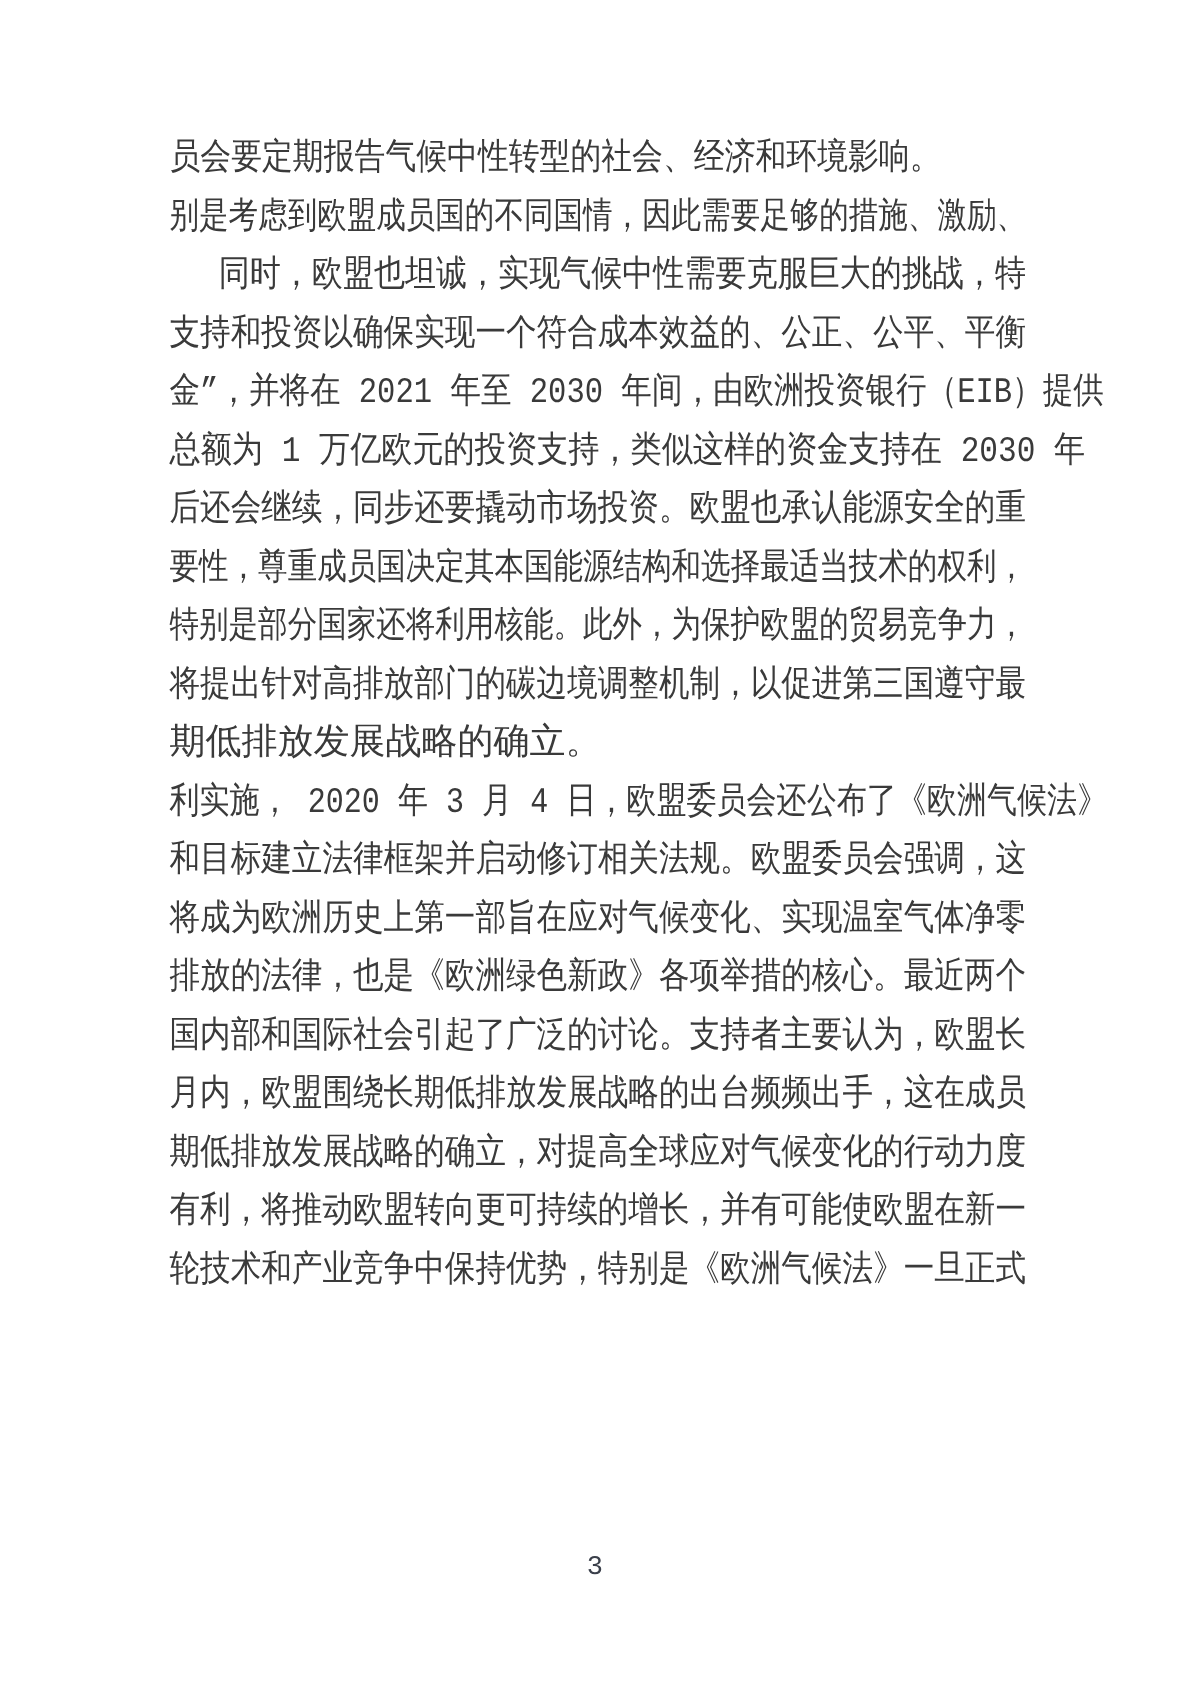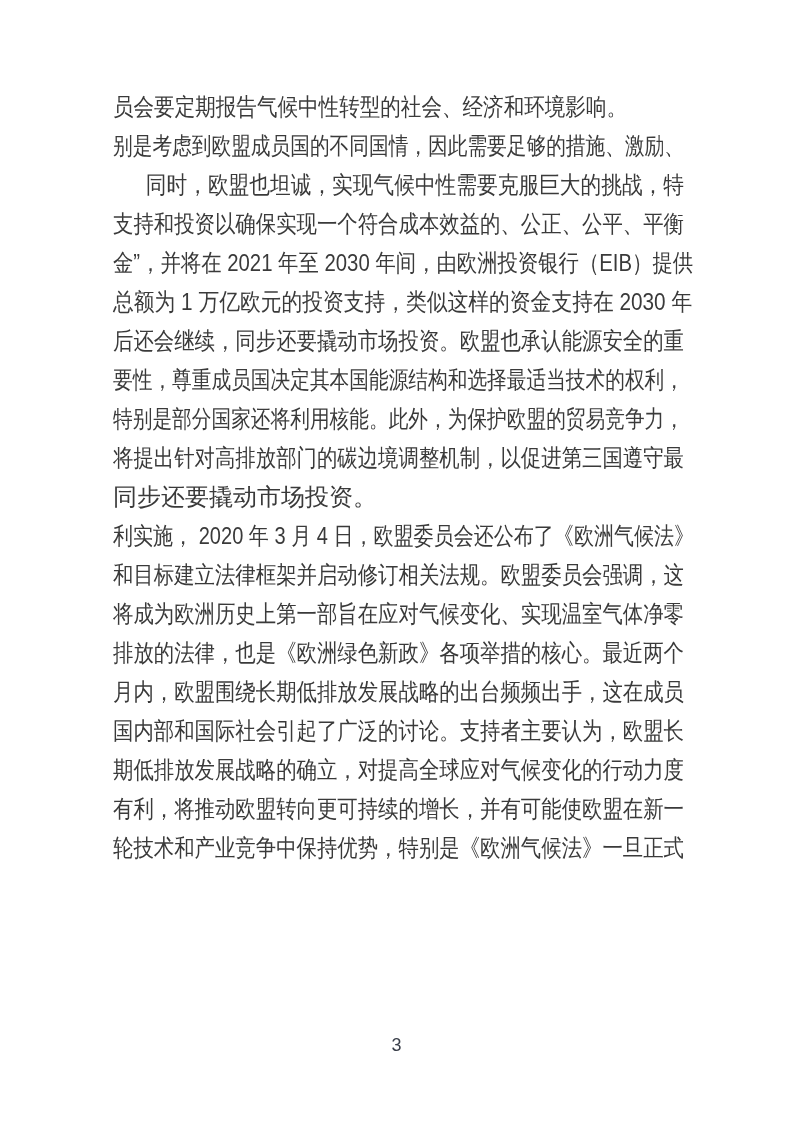--- a/index.html
+++ b/index.html
@@ -11,21 +11,21 @@
     width: 793px;
     height: 1122px;
     background: #ffffff;
     overflow: hidden;
   }
   .page {
     position: relative;
     width: 793px;
     height: 1122px;
     background: #ffffff;
-    font-family: Liberation Sans, sans-serif;
+    font-family: Liberation Mono, monospace;
   }
   .text-block {
     position: absolute;
     left: 113px;
     top: 87px;
     width: 571px;
   }
   .line-row {
     height: 39px;
     width: 571px;
@@ -63,25 +63,25 @@
       <div class="line-row"><span class="line-text" style="transform: scaleX(0.8567);">员会要定期报告气候中性转型的社会、经济和环境影响。</span></div>
       <div class="line-row"><span class="line-text" style="transform: scaleX(0.8204);">别是考虑到欧盟成员国的不同国情，因此需要足够的措施、激励、</span></div>
       <div class="line-row"><span class="line-text indent" style="transform: scaleX(0.8625);">同时，欧盟也坦诚，实现气候中性需要克服巨大的挑战，特</span></div>
       <div class="line-row"><span class="line-text" style="transform: scaleX(0.8497);">支持和投资以确保实现一个符合成本效益的、公正、公平、平衡</span></div>
       <div class="line-row"><span class="line-text" style="transform: scaleX(0.848);">金”，并将在 2021 年至 2030 年间，由欧洲投资银行（EIB）提供</span></div>
       <div class="line-row"><span class="line-text" style="transform: scaleX(0.8652);">总额为 1 万亿欧元的投资支持，类似这样的资金支持在 2030 年</span></div>
       <div class="line-row"><span class="line-text" style="transform: scaleX(0.8497);">后还会继续，同步还要撬动市场投资。欧盟也承认能源安全的重</span></div>
       <div class="line-row"><span class="line-text" style="transform: scaleX(0.8204);">要性，尊重成员国决定其本国能源结构和选择最适当技术的权利，</span></div>
       <div class="line-row"><span class="line-text" style="transform: scaleX(0.8204);">特别是部分国家还将利用核能。此外，为保护欧盟的贸易竞争力，</span></div>
       <div class="line-row"><span class="line-text" style="transform: scaleX(0.8497);">将提出针对高排放部门的碳边境调整机制，以促进第三国遵守最</span></div>
-      <div class="line-row"><span class="line-text">同步还要撬动市场投资。</span></div>
+      <div class="line-row"><span class="line-text">期低排放发展战略的确立。</span></div>
       <div class="line-row"><span class="line-text" style="transform: scaleX(0.8348);">利实施， 2020 年 3 月 4 日，欧盟委员会还公布了《欧洲气候法》</span></div>
       <div class="line-row"><span class="line-text" style="transform: scaleX(0.8497);">和目标建立法律框架并启动修订相关法规。欧盟委员会强调，这</span></div>
       <div class="line-row"><span class="line-text" style="transform: scaleX(0.8497);">将成为欧洲历史上第一部旨在应对气候变化、实现温室气体净零</span></div>
       <div class="line-row"><span class="line-text" style="transform: scaleX(0.8497);">排放的法律，也是《欧洲绿色新政》各项举措的核心。最近两个</span></div>
+      <div class="line-row"><span class="line-text" style="transform: scaleX(0.8497);">国内部和国际社会引起了广泛的讨论。支持者主要认为，欧盟长</span></div>
       <div class="line-row"><span class="line-text" style="transform: scaleX(0.8497);">月内，欧盟围绕长期低排放发展战略的出台频频出手，这在成员</span></div>
-      <div class="line-row"><span class="line-text" style="transform: scaleX(0.8497);">国内部和国际社会引起了广泛的讨论。支持者主要认为，欧盟长</span></div>
       <div class="line-row"><span class="line-text" style="transform: scaleX(0.8497);">期低排放发展战略的确立，对提高全球应对气候变化的行动力度</span></div>
       <div class="line-row"><span class="line-text" style="transform: scaleX(0.8497);">有利，将推动欧盟转向更可持续的增长，并有可能使欧盟在新一</span></div>
       <div class="line-row"><span class="line-text" style="transform: scaleX(0.8497);">轮技术和产业竞争中保持优势，特别是《欧洲气候法》一旦正式</span></div>
     </main>
   <footer class="page-number">3</footer>
 </div>
 
 </body></html>

